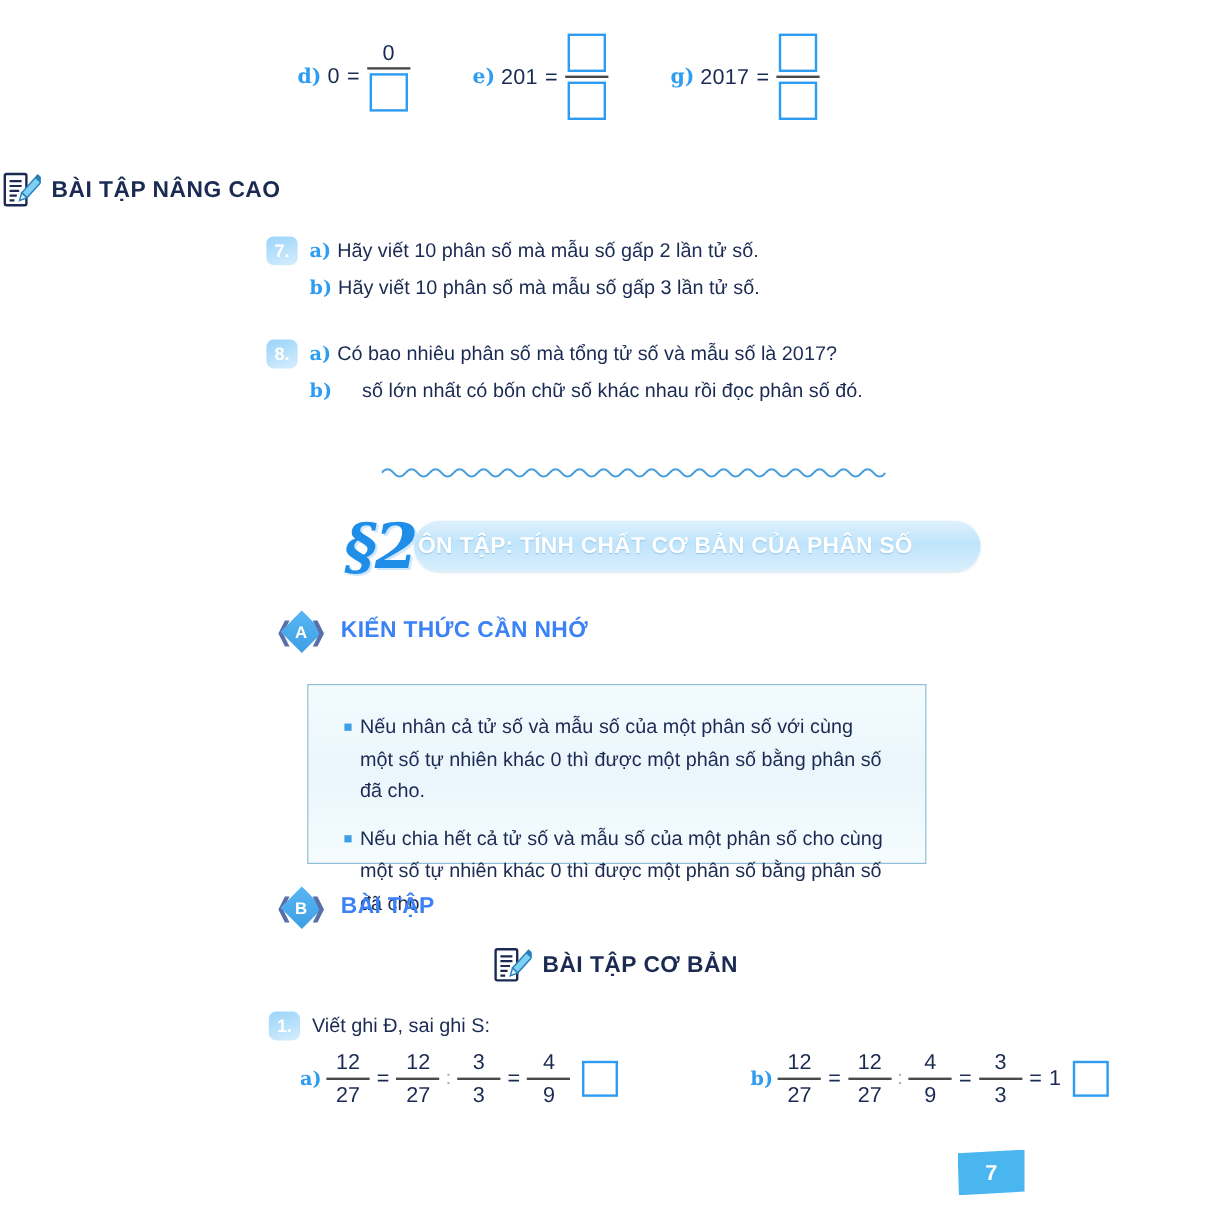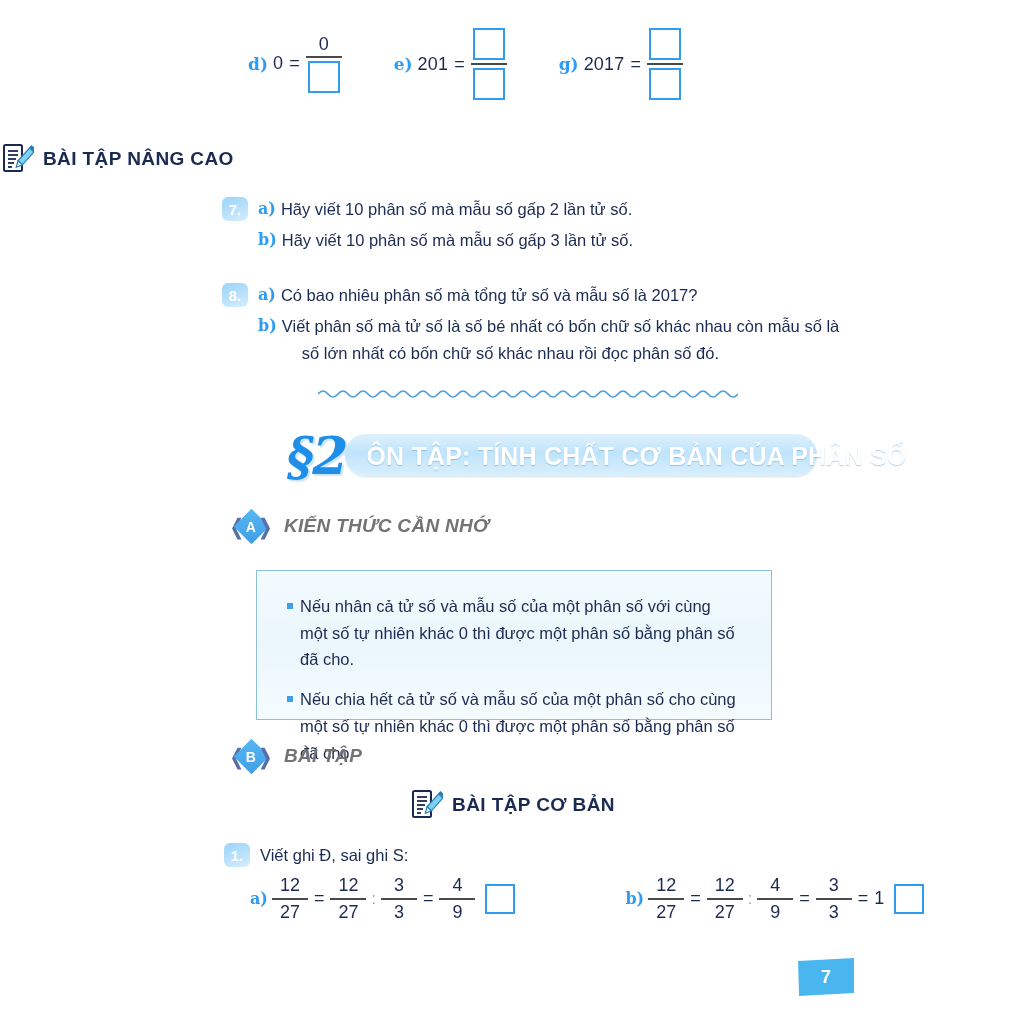--- a/index.html
+++ b/index.html
@@ -184,24 +184,24 @@
     font-style: italic;
     font-size: 52px;
     color: #1f8ee8;
     text-shadow: 2px 2px 0 #cfe8fb;
     line-height: 1;
     letter-spacing: -2px;
   }
   .banner-text {
     position: relative;
     z-index: 3;
-    margin-left: 20px;
-    font-family: "Liberation Sans", sans-serif;
-    font-weight: bold;
-    font-size: 25px;
+    margin-left: 2px;
+    font-family: "Liberation Sans", sans-serif;
+    font-weight: bold;
+    font-size: 19px;
     letter-spacing: .2px;
     color: #ffffff;
     text-shadow: 0 1px 1px rgba(80,150,200,.45);
     white-space: nowrap;
   }
 
   
   .letter-heading {
     position: absolute;
     display: flex;
@@ -235,22 +235,21 @@
     color: #ffffff;
     font-family: "Liberation Sans", sans-serif;
     font-weight: bold;
     font-size: 14px;
   }
   .letter-title {
     font-family: "Liberation Sans", sans-serif;
     font-weight: bold;
     font-size: 19px;
     letter-spacing: .3px;
-    color: #737373;
-    font-style: italic;
+    color: #3b82f6;
   }
   #heading-a { left: 228px; top: 508px; }
   #heading-b { left: 228px; top: 738px; }
 
   
   #knowledge-box {
     position: absolute;
     left: 256px;
     top: 570px;
     width: 516px;
@@ -401,21 +400,20 @@
   <div class="ex-block" id="ex8">
     <div class="num-badge">8.</div>
     <div class="ex-lines">
       <div class="ex-line">
         <span class="sub-label">a)</span>
         <span class="ex-text">Có bao nhiêu phân số mà tổng tử số và mẫu số là 2017?</span>
       </div>
       <div class="ex-line">
         <span class="sub-label">b)</span>
         <span class="ex-text">
-          <span>Viết phân số mà tử số là số bé nhất có bốn chữ số khác nhau còn mẫu số là</span>
           <span class="cont">số lớn nhất có bốn chữ số khác nhau rồi đọc phân số đó.</span>
         </span>
       </div>
     </div>
   </div>
 
   <div id="wavy-divider">
     <svg width="420" height="16" viewBox="0 0 420 16" preserveAspectRatio="none">
       <path d="M0,8 q5,-6 10,0 t10,0 t10,0 t10,0 t10,0 t10,0 t10,0 t10,0 t10,0 t10,0 t10,0 t10,0 t10,0 t10,0 t10,0 t10,0 t10,0 t10,0 t10,0 t10,0 t10,0 t10,0 t10,0 t10,0 t10,0 t10,0 t10,0 t10,0 t10,0 t10,0 t10,0 t10,0 t10,0 t10,0 t10,0 t10,0 t10,0 t10,0 t10,0 t10,0 t10,0 t10,0" fill="none" stroke="#4a9fd8" stroke-width="1.7"></path>
     </svg>

